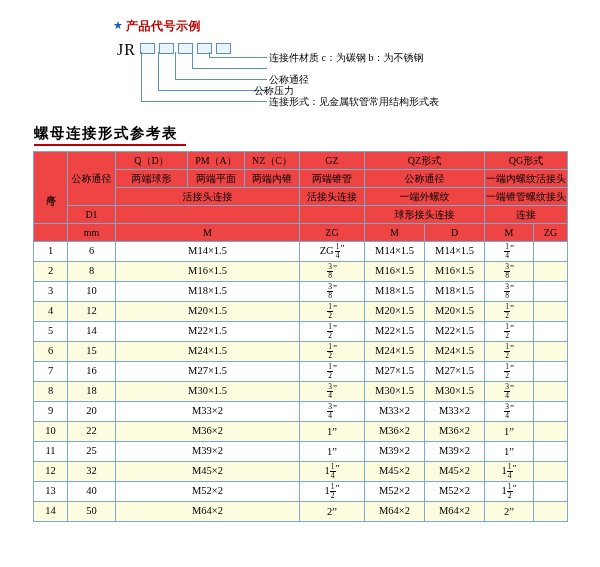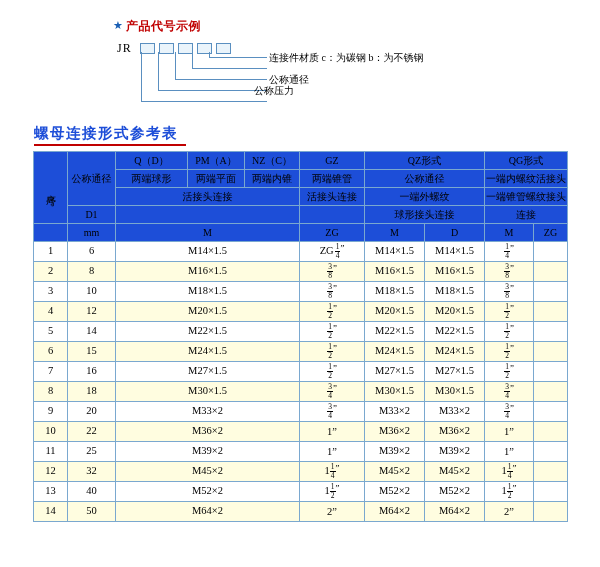--- a/index.html
+++ b/index.html
@@ -36,21 +36,21 @@
     font-size: 12px;
     font-weight: bold;
     color: #c00000;
     letter-spacing: 0.5px;
     white-space: nowrap;
   }
   .jr {
     position: absolute;
     left: 117px;
     top: 41px;
-    font-size: 12px;
+    font-size: 16px;
     color: #000;
     letter-spacing: 1px;
   }
   .code-boxes {
     position: absolute;
     left: 140px;
     top: 43px;
     display: flex;
     gap: 4px;
   }
@@ -78,21 +78,21 @@
     color: #000;
   }
 
   
   #table-title {
     position: absolute;
     left: 34px;
     top: 124px;
     font-size: 14.5px;
     font-weight: bold;
-    color: #1d4ed8;
+    color: #000000;
     letter-spacing: 1.5px;
     white-space: nowrap;
   }
   #title-underline {
     position: absolute;
     left: 34px;
     top: 144px;
     width: 152px;
     height: 2px;
     background: #c00000;
@@ -114,21 +114,21 @@
   td, th {
     border: 1px solid #7aa8cf;
     text-align: center;
     vertical-align: middle;
     padding: 0;
     font-weight: normal;
     color: #000;
     line-height: 1.15;
   }
   thead td {
-    background: #1d4ed8;
+    background: #ef4444;
     font-size: 10px;
     height: 17px;
   }
   .hdr-seq {
     font-size: 10px;
     line-height: 1.0;
     letter-spacing: 0;
   }
   tbody td {
     height: 19px;
@@ -207,20 +207,21 @@
   <span class="vline" style="left:175px; top:52px; height:27px;"></span>
   <span class="hline" style="left:175px; top:79px; width:92px;"></span>
   <span class="legend" style="left:269px; top:73px;">公称通径</span>
 
   <span class="vline" style="left:158px; top:52px; height:38px;"></span>
   <span class="hline" style="left:158px; top:90px; width:109px;"></span>
   <span class="legend" style="left:254px; top:84px;">公称压力</span>
 
   <span class="vline" style="left:141px; top:52px; height:49px;"></span>
   <span class="hline" style="left:141px; top:101px; width:126px;"></span>
+  <span class="legend" style="left:269px; top:95px;">连接形式：见金属软管常用结构形式表</span>
 </div>
 
 <div id="table-title">螺母连接形式参考表</div>
 <div id="title-underline"></div>
 
 <div id="tbl-wrap">
 <table>
   <colgroup>
     <col style="width:34px">
     <col style="width:48px">

